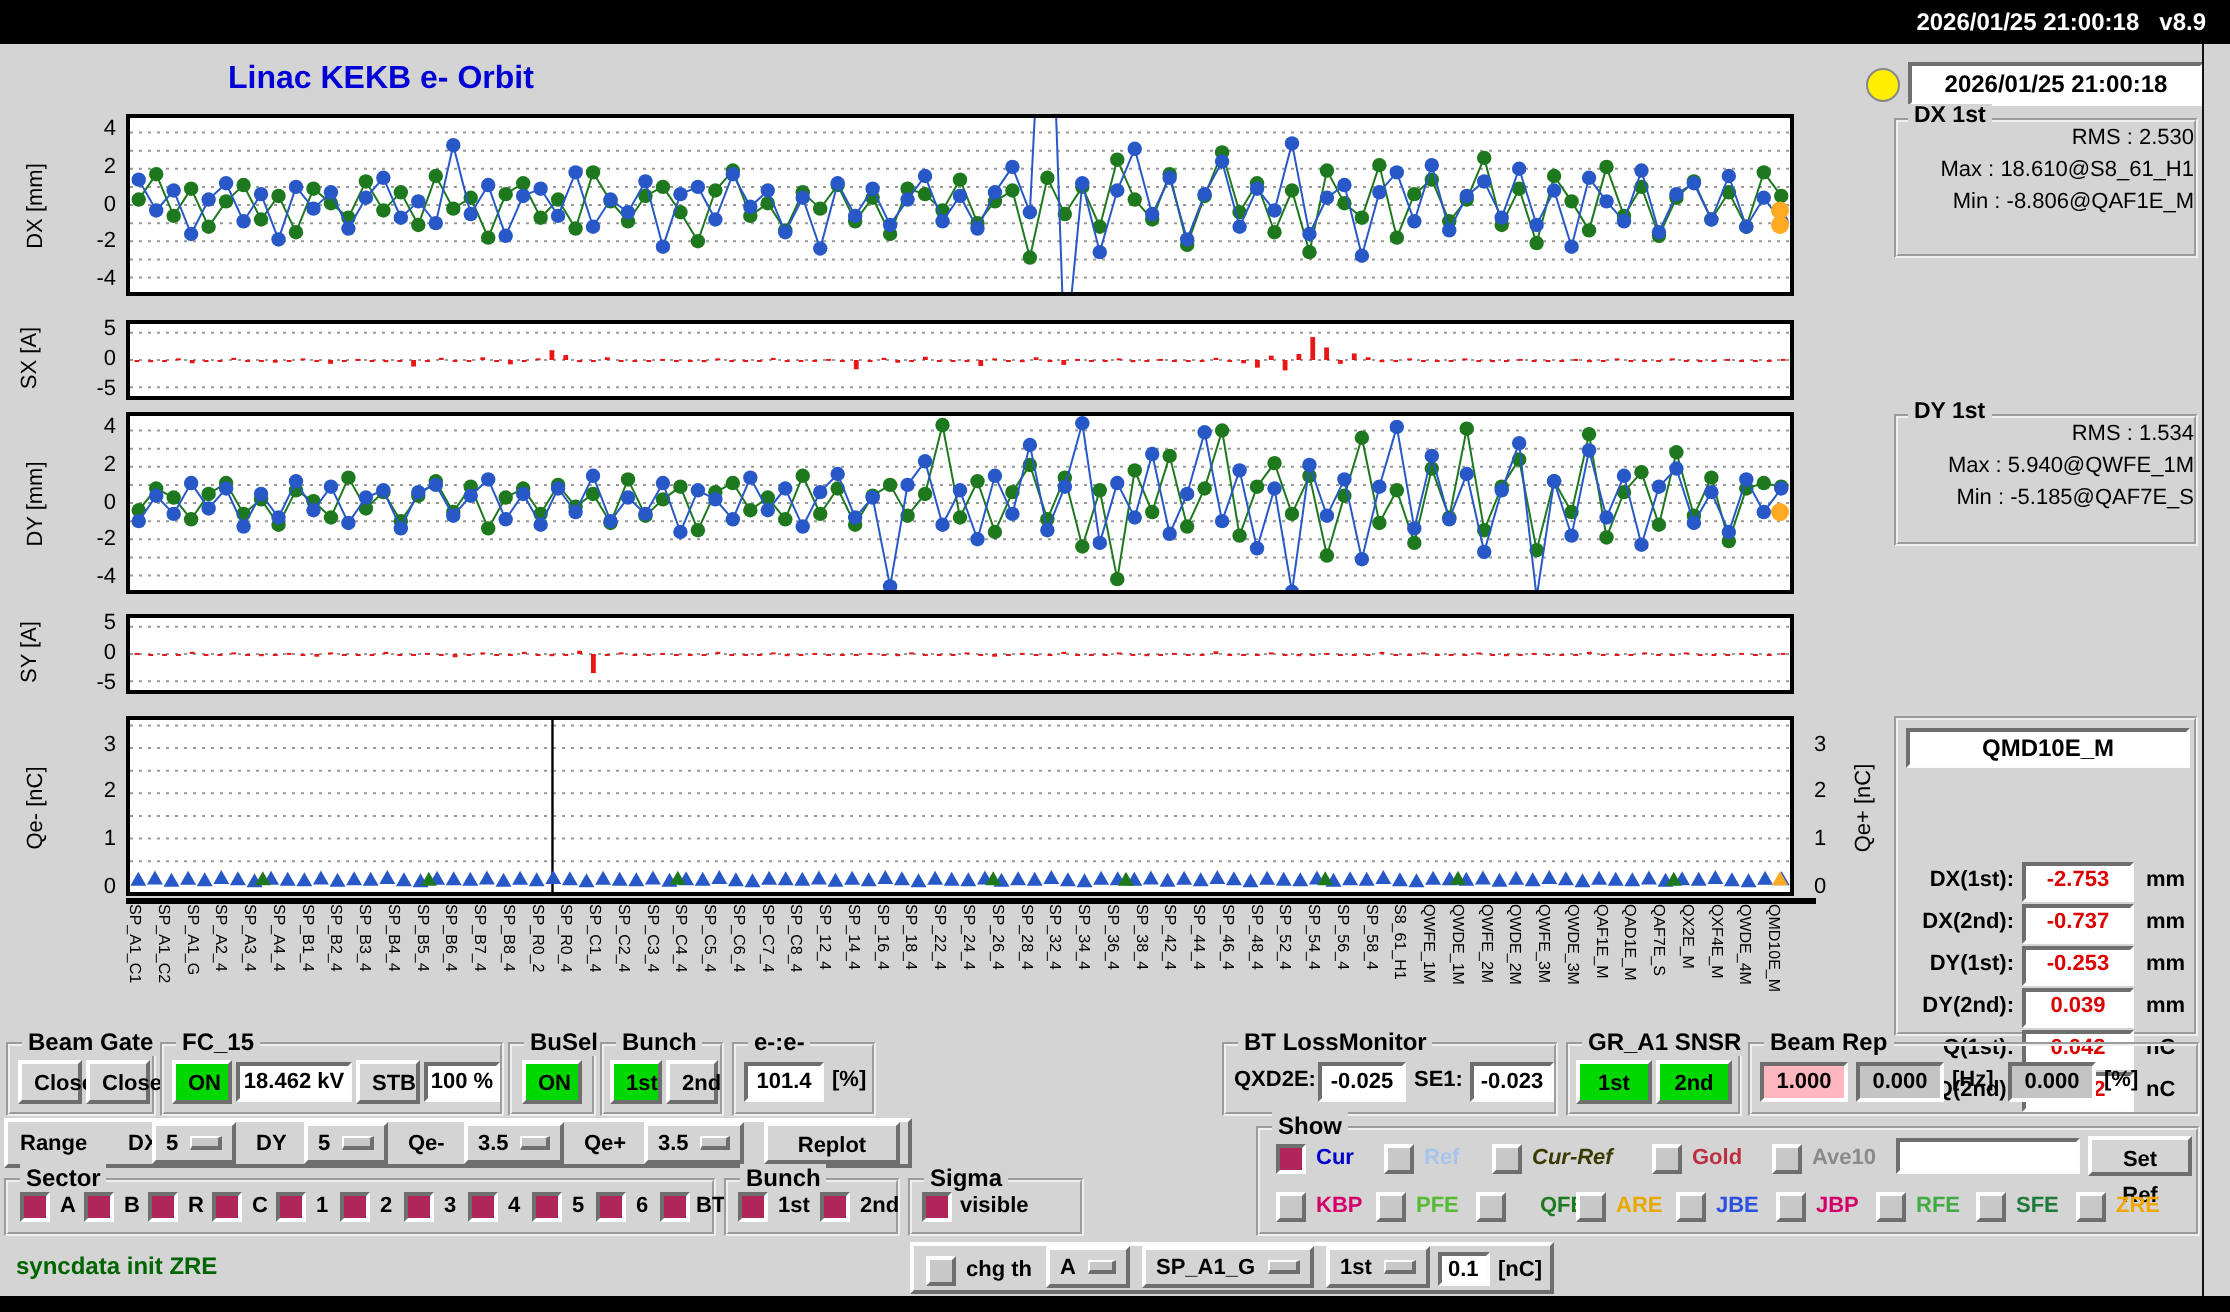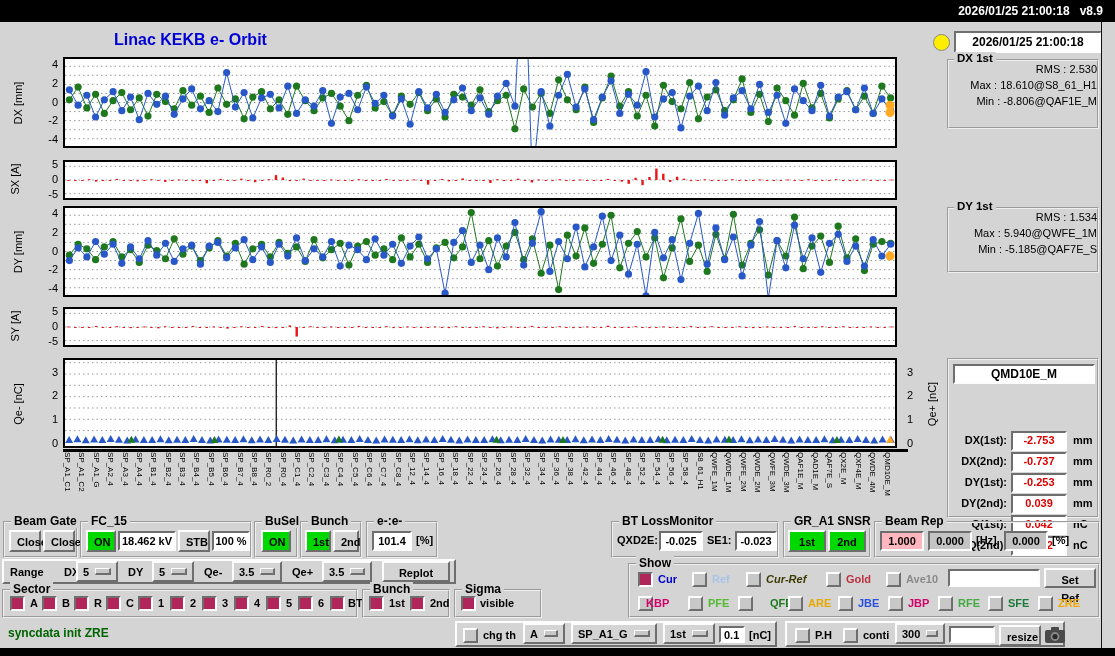--- a/index.html
+++ b/index.html
@@ -1133,21 +1133,21 @@
       <span class="lbl" style="left: 82px; top: 8px; color: rgb(169, 196, 234);">Ref</span>
     <span class="cb" style="left:116px;top:7px"></span>
       <span class="lbl" style="left: 136px; top: 8px; color: rgb(58, 58, 0); font-style: italic;">Cur-Ref</span>
     <span class="cb" style="left:196px;top:7px"></span>
       <span class="lbl" style="left: 216px; top: 8px; color: rgb(187, 48, 64);">Gold</span>
     <span class="cb" style="left:256px;top:7px"></span>
       <span class="lbl" style="left: 276px; top: 8px; color: rgb(138, 138, 138);">Ave10</span>
     <input class="inp" style="left: 318px; top: 4px; width: 92px; height: 18px;" value="">
     <button class="btn raised" style="left:414px;top:3px;width:52px;height:20px">Set Ref</button>
     <span class="cb" style="left:8px;top:31px"></span>
-      <span class="lbl" style="left: 16px; top: 32px; color: rgb(212, 0, 106);">KBP</span>
+      <span class="lbl" style="left: 28px; top: 32px; color: rgb(212, 0, 106);">KBP</span>
     <span class="cb" style="left:58px;top:31px"></span>
       <span class="lbl" style="left: 78px; top: 32px; color: rgb(85, 187, 51);">PFE</span>
     <span class="cb" style="left:108px;top:31px"></span>
       <span class="lbl" style="left: 128px; top: 32px; color: rgb(30, 122, 30); margin-left: 12px;">QFE</span>
     <span class="cb" style="left:158px;top:31px"></span>
       <span class="lbl" style="left: 178px; top: 32px; color: rgb(232, 168, 0);">ARE</span>
     <span class="cb" style="left:208px;top:31px"></span>
       <span class="lbl" style="left: 228px; top: 32px; color: rgb(42, 80, 224);">JBE</span>
     <span class="cb" style="left:258px;top:31px"></span>
       <span class="lbl" style="left: 278px; top: 32px; color: rgb(212, 0, 106);">JBP</span>
@@ -1171,36 +1171,16 @@
         <span>SP_A1_G</span>
         <span class="optdash"></span>
       </span>
     <span class="opt" style="left:206px;top:0;width:52px">
         <span>1st</span>
         <span class="optdash"></span>
       </span>
     <input class="inp" style="left: 262px; top: 3px; width: 26px; height: 17px;" value="0.1">
     <span class="lbl" style="left:292px;top:6px">[nC]</span>
   </div>
-  <div class="raised" style="position:absolute;left:785px;top:621px;width:280px;height:26px">
-    <span class="cb" style="left:8px;top:5px"></span>
-    <span class="lbl" style="left:28px;top:6px">P.H</span>
-    <span class="cb" style="left:56px;top:5px"></span>
-    <span class="lbl" style="left:76px;top:6px">conti</span>
-    <span class="opt" style="left:108px;top:0;width:50px">
-        <span>300</span>
-        <span class="optdash"></span>
-      </span>
-    <input class="inp" style="left: 162px; top: 3px; width: 46px; height: 17px;" value="">
-    <button class="btn raised" style="left:212px;top:2px;width:42px;height:21px">resize</button>
-    <span class="camicon" style="left:256px;top:2px">
-      <svg width="24" height="21" viewBox="0 0 24 21">
-        <rect x="2" y="5" width="20" height="13" rx="2" fill="#4a4a4a"></rect>
-        <rect x="8" y="2" width="8" height="5" rx="1" fill="#4a4a4a"></rect>
-        <circle cx="12" cy="11.5" r="4.4" fill="#8a8a8a"></circle>
-        <circle cx="12" cy="11.5" r="2.6" fill="#2a2a2a"></circle>
-      </svg>
-    </span>
-  </div>
 
   <div class="sash"></div>
   <div class="bottombar"></div>
 </div>
 
 </body></html>

